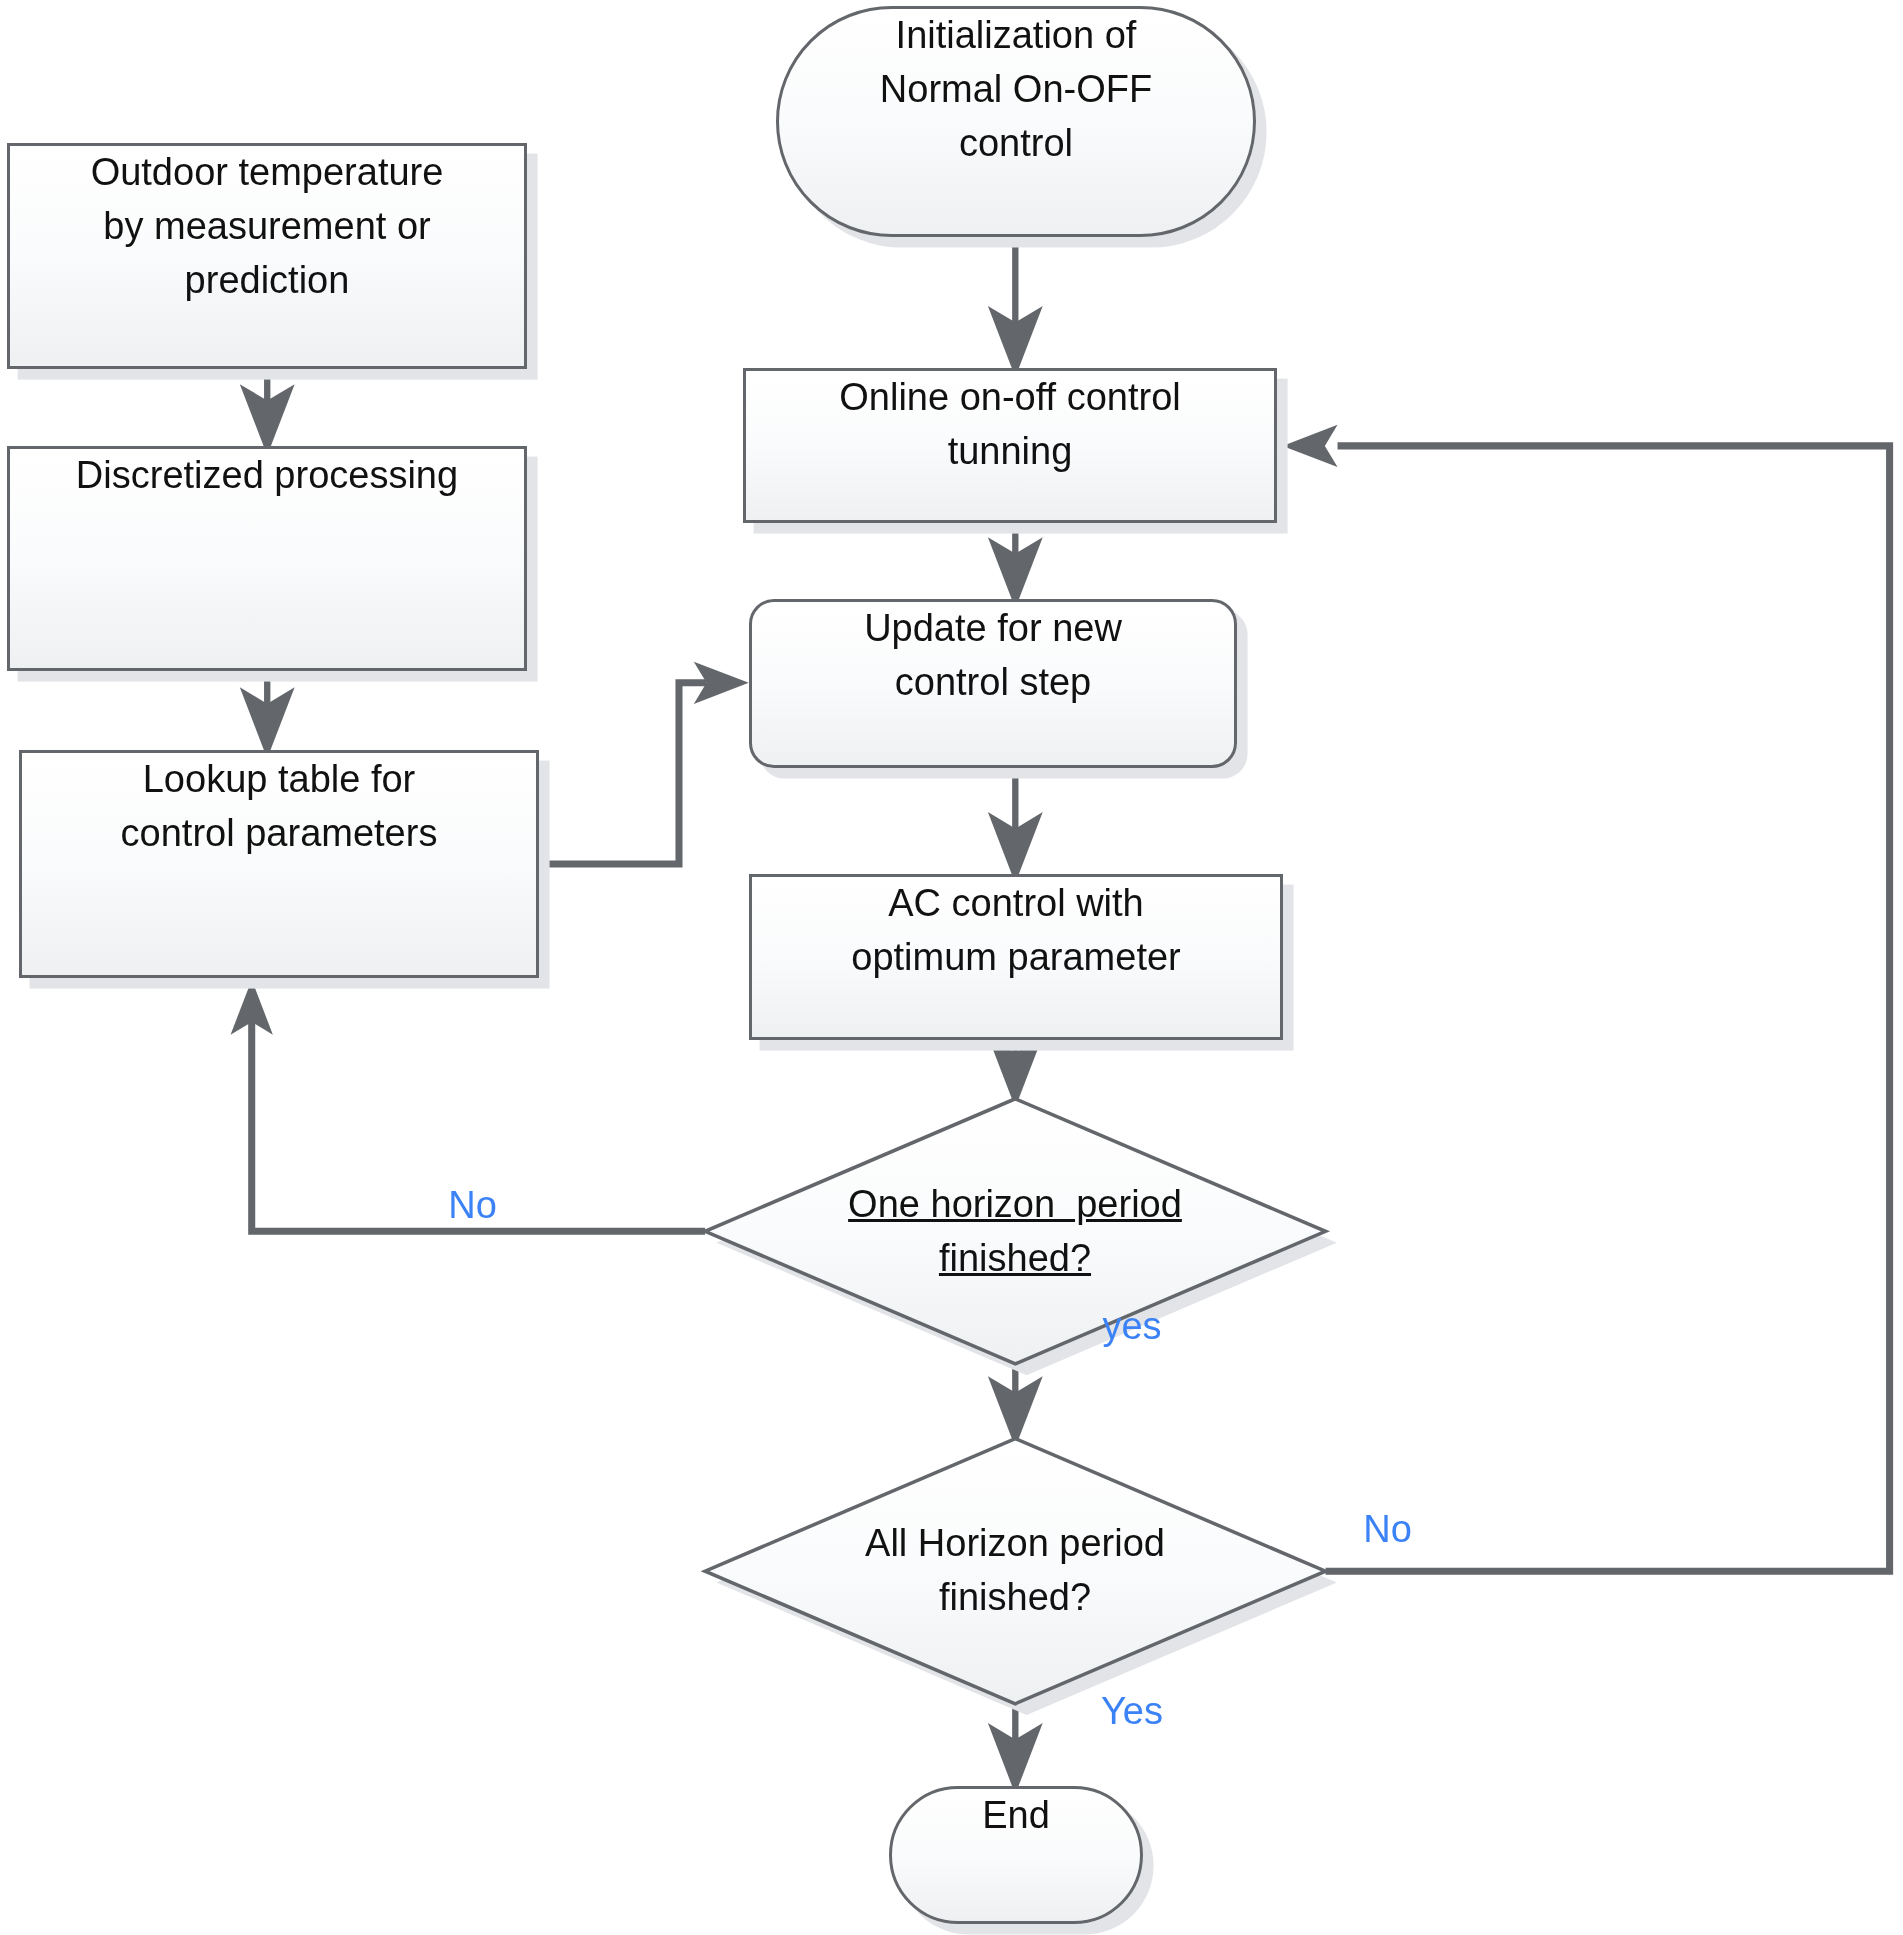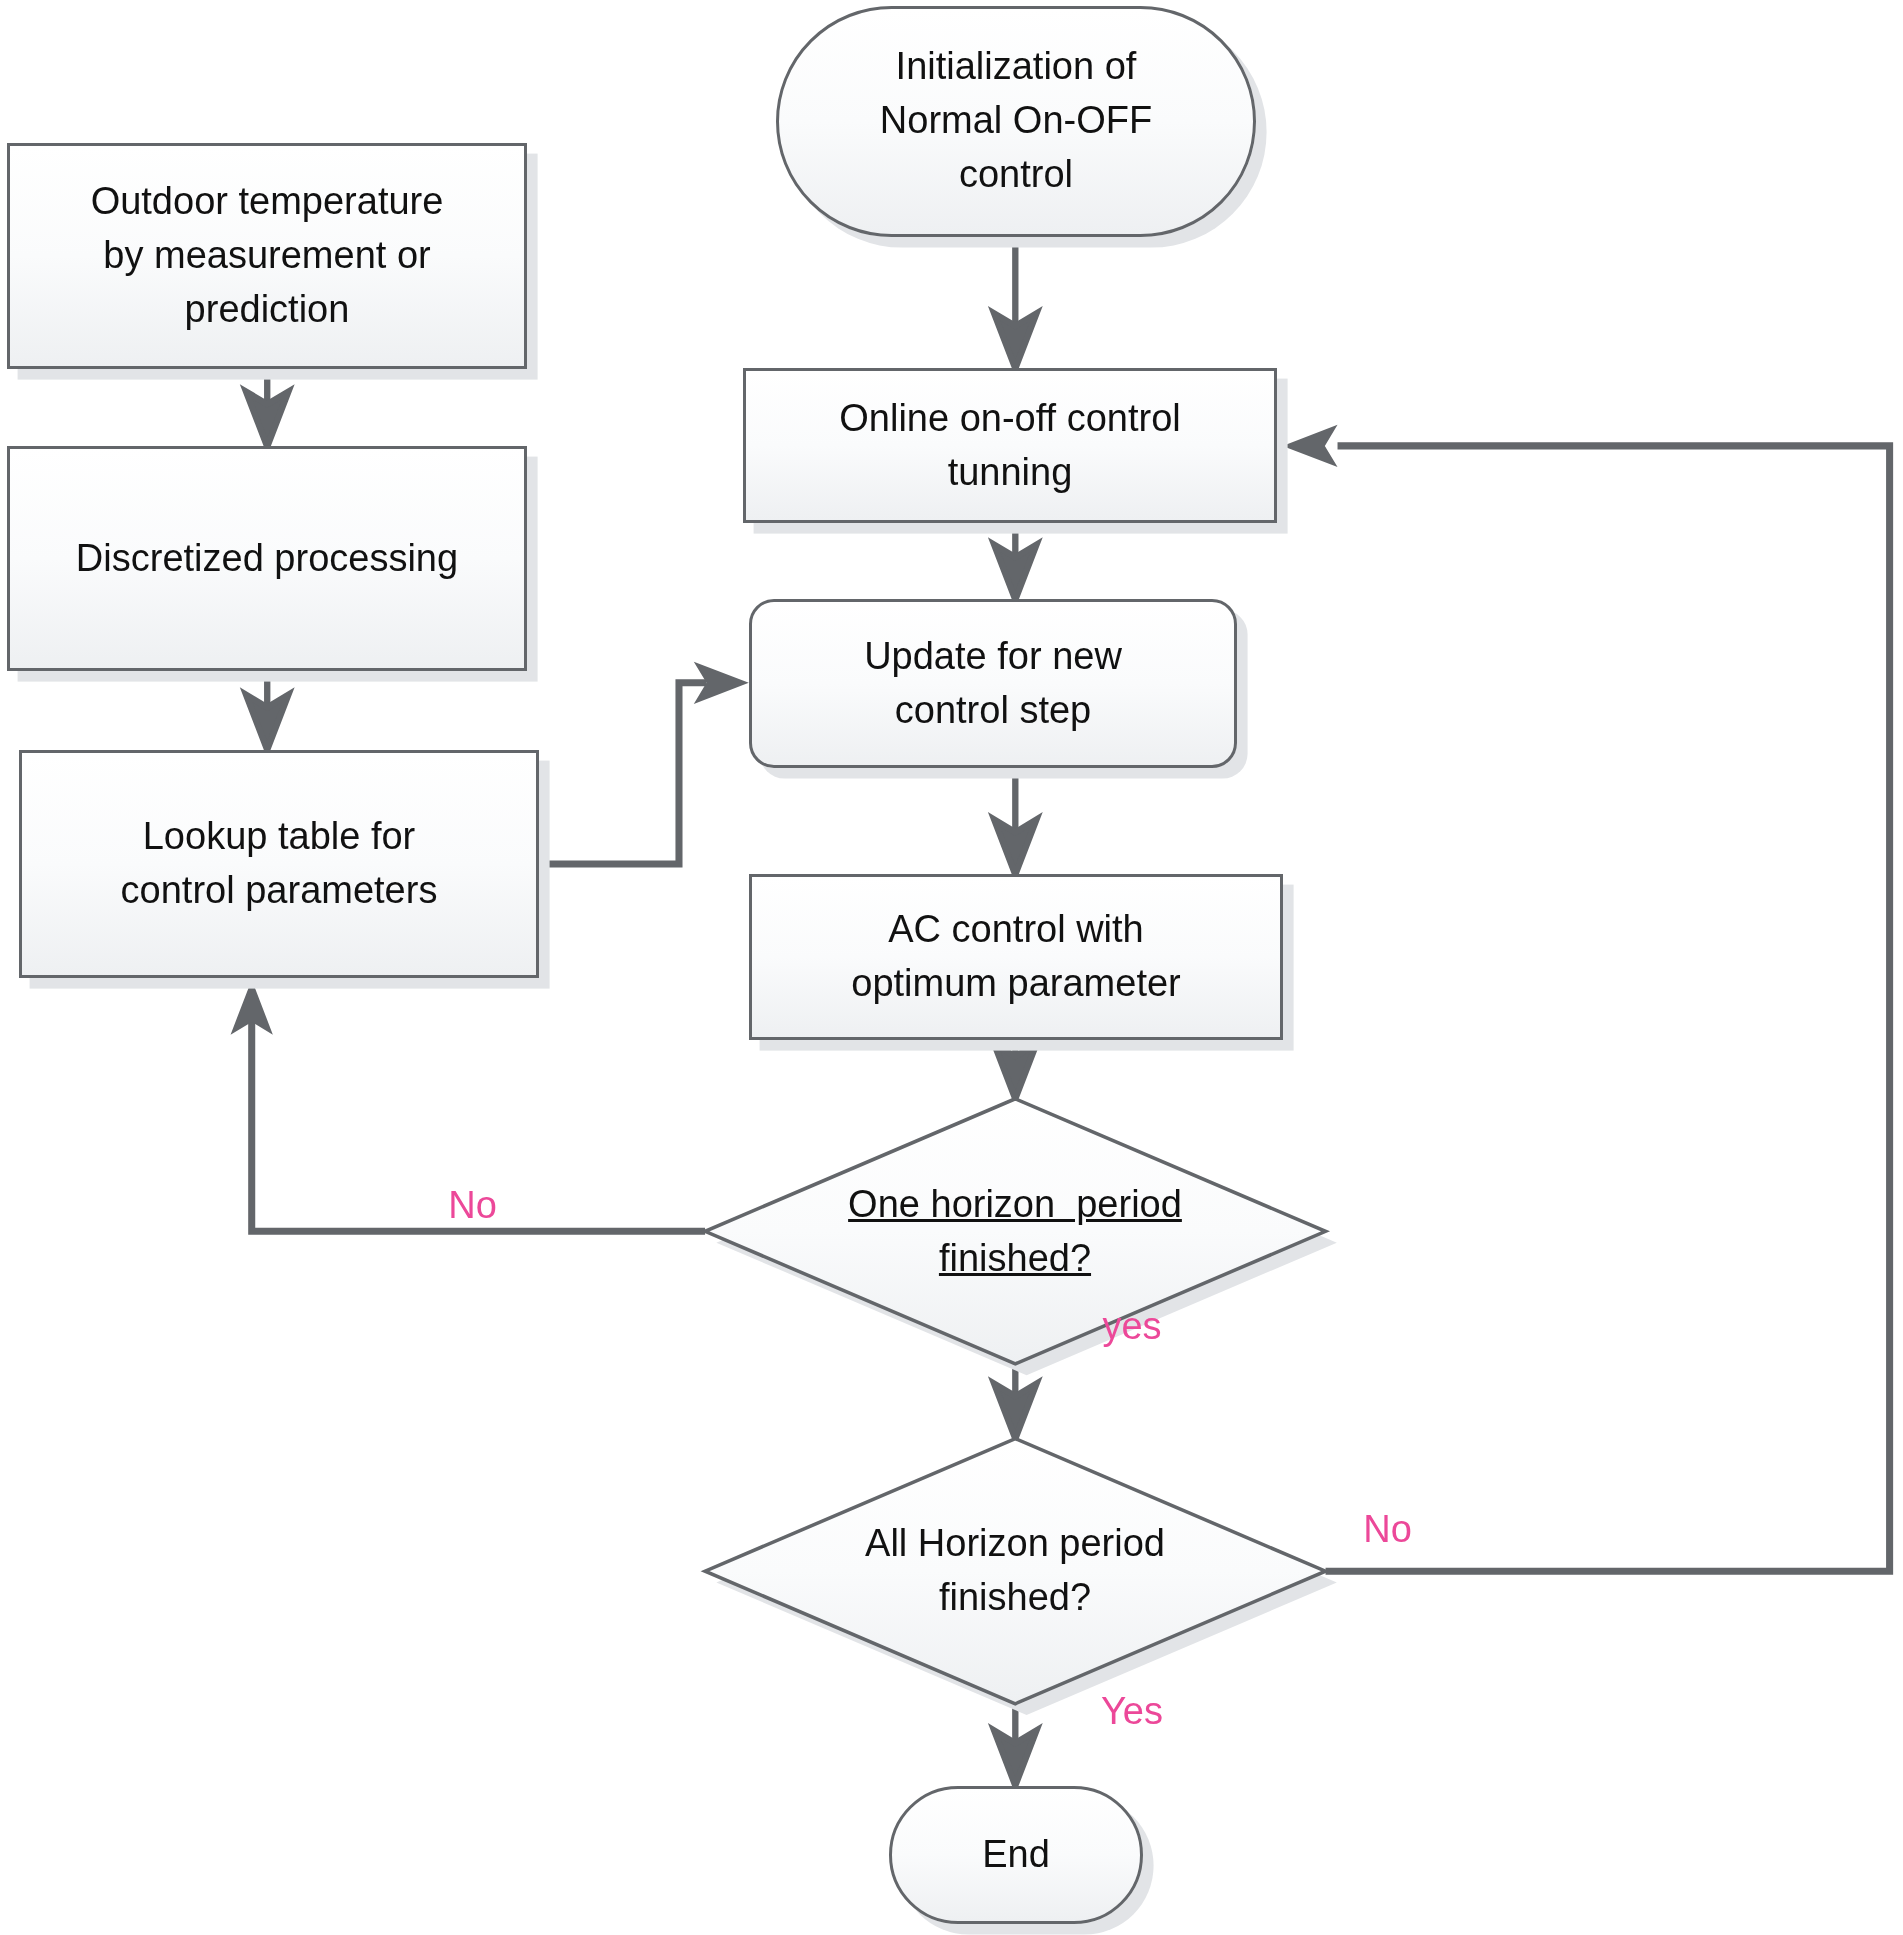--- a/index.html
+++ b/index.html
@@ -14,42 +14,42 @@
   svg.edge-layer{
     position:absolute;left:0;top:0;width:1903px;height:1936px;
     z-index:1;
   }
   .node{
     position:absolute;
     box-sizing:border-box;
     border:3.5px solid #63666a;
     background:linear-gradient(180deg,#ffffff 0%,#fafbfc 50%,#eef0f2 100%);
     box-shadow:10.6px 10.6px 0 0 #e2e4e7;
-    display:flex;align-items:center;justify-content:center;
+    display:flex;align-items:flex-start;justify-content:center;
     z-index:2;
   }
   .terminator{border-radius:141px;}
   .label{
     white-space:pre-wrap;
     text-align:center;
     font-size:38px;
     line-height:1.42;
     color:#111111;
   }
   .diamond-label{
     position:absolute;
     display:flex;align-items:center;justify-content:center;
     z-index:3;
   }
   .edge-label{
     position:absolute;
     font-size:38px;
     line-height:1.1;
     text-align:center;
-    color:#ec4899;
+    color:#3b82f6;
     z-index:4;
   }
 </style>
 </head>
 <body>
 
 <div class="canvas">
 
   <svg class="edge-layer" viewBox="0 0 2699 2745" xmlns="http://www.w3.org/2000/svg">
     <defs>

